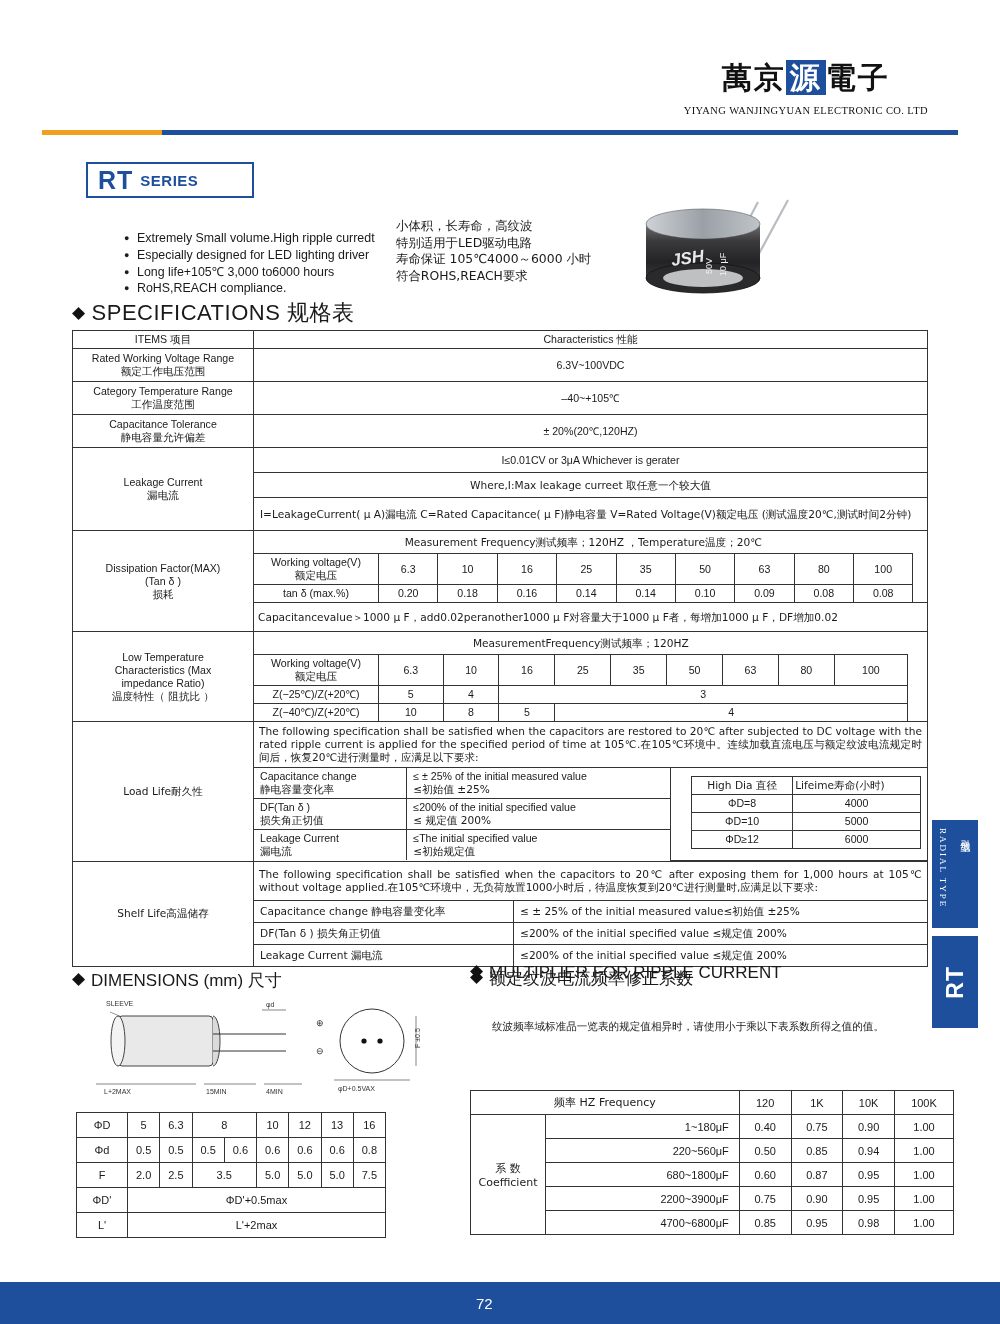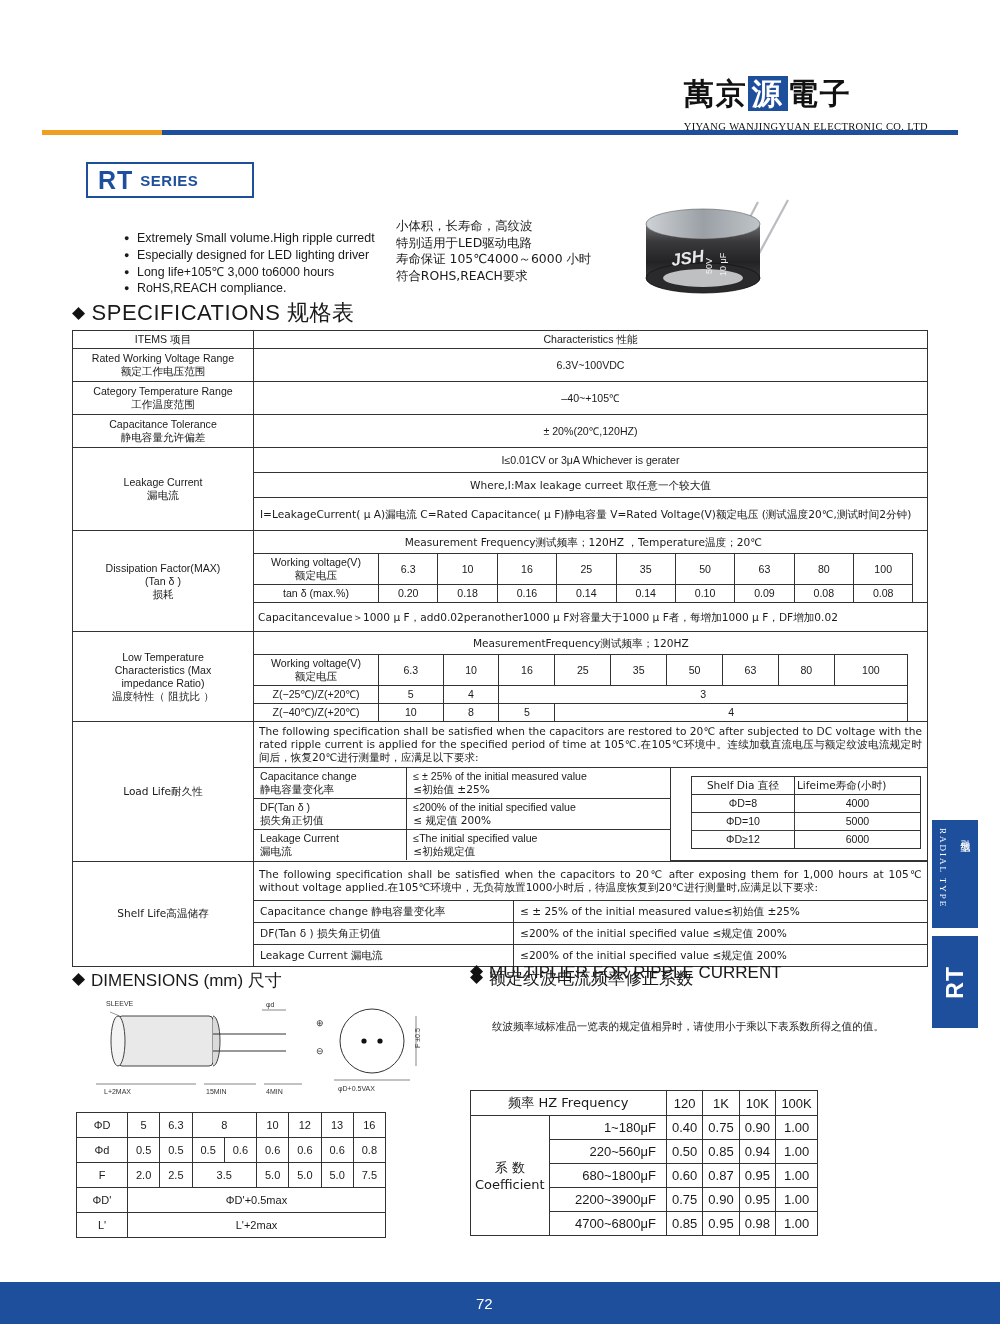--- a/index.html
+++ b/index.html
@@ -5,21 +5,21 @@
   html,body{margin:0;padding:0;}
   body{
     width:1000px;height:1324px;position:relative;
     background:#ffffff;
     font-family:"Liberation Sans", sans-serif;
     color:#1a1a1a;
     -webkit-font-smoothing:antialiased;
   }
   
   .brand{
-    position:absolute; right:72px; top:74px; text-align:left;
+    position:absolute; right:72px; top:58px; text-align:center;
   }
   .brand-cn{
     font-family:"DejaVu Sans", sans-serif;
     font-size:30px; font-weight:bold; letter-spacing:2px; color:#111;
     white-space:nowrap;
   }
   .brand-cn .blue{ color:#ffffff; background:#1d4f9c; padding:0 4px; }
   .brand-en{
     font-family:"Liberation Serif", serif;
     font-size:10.5px; letter-spacing:.4px; margin-top:6px; color:#111;
@@ -68,21 +68,21 @@
   .just{ text-align:justify; }
   
   .dim-head{ position:absolute; left:72px; top:968px; font-size:17px;}
   .mult-head1{ position:absolute; left:470px; top:966px; font-size:17px; font-family:"DejaVu Sans",sans-serif;}
   .mult-head2{ position:absolute; left:470px; top:960px; font-size:17px;}
   .mult-desc{ position:absolute; left:492px; top:1020px; width:395px; font-size:10.6px; line-height:13.6px; text-align:justify;}
   .mult-desc .cnl{font-family:"DejaVu Sans",sans-serif;}
   .drawing{ position:absolute; left:76px; top:996px; width:390px; height:110px;}
   .dimtable{ position:absolute; left:76px; top:1112px; width:310px; font-size:11px;}
   .dimtable td{ border:1px solid #333; padding:3px 2px; text-align:center; height:18px;}
-  .ripple{ position:absolute; left:470px; top:1090px; width:348px; font-size:13px;}
+  .ripple{ position:absolute; left:470px; top:1090px; width:484px; font-size:11px;}
   .ripple td{ border:1px solid #333; padding:3px 4px; text-align:center; height:17px;}
   
   .side-tab1{
     position:absolute; right:22px; top:820px; width:46px; height:108px;
     background:#1d4f9c; color:#fff;
   }
   .side-tab1 .v{
     writing-mode:vertical-rl; font-size:9px; letter-spacing:2px;
     position:absolute; left:6px; top:8px; font-family:"Liberation Serif",serif;
   }
@@ -323,21 +323,21 @@
             <div class="cn">静电容量变化率</div>
           </td>
           <td style="width:270px;text-align:left;padding-left:6px">
             <div>≤ ± 25%  of  the initial measured value</div>
             <div class="cn">≤初始值 ±25%</div>
           </td>
           <td rowspan="3" style="border-right:none;padding:4px 6px;vertical-align:top">
             <table style="border-collapse:collapse;width:230px;margin-left:14px;margin-top:4px">
               <tbody>
                       <tr>
-                <td style="border:1px solid #333;text-align:center;padding:2px" class="cn">Shelf Dia 直径</td>
+                <td style="border:1px solid #333;text-align:center;padding:2px" class="cn">High Dia 直径</td>
                 <td style="border:1px solid #333;text-align:left;padding:2px" class="cn">Lifeime寿命(小时)</td>
               </tr>
               <tr>
                 <td style="border:1px solid #333;text-align:center;padding:2px">ΦD=8</td>
                 <td style="border:1px solid #333;text-align:center;padding:2px">4000</td>
               </tr>
               <tr>
                 <td style="border:1px solid #404040;text-align:center;padding:2px">ΦD=10</td>
                 <td style="border:1px solid #333;text-align:center;padding:2px">5000</td>
               </tr>

